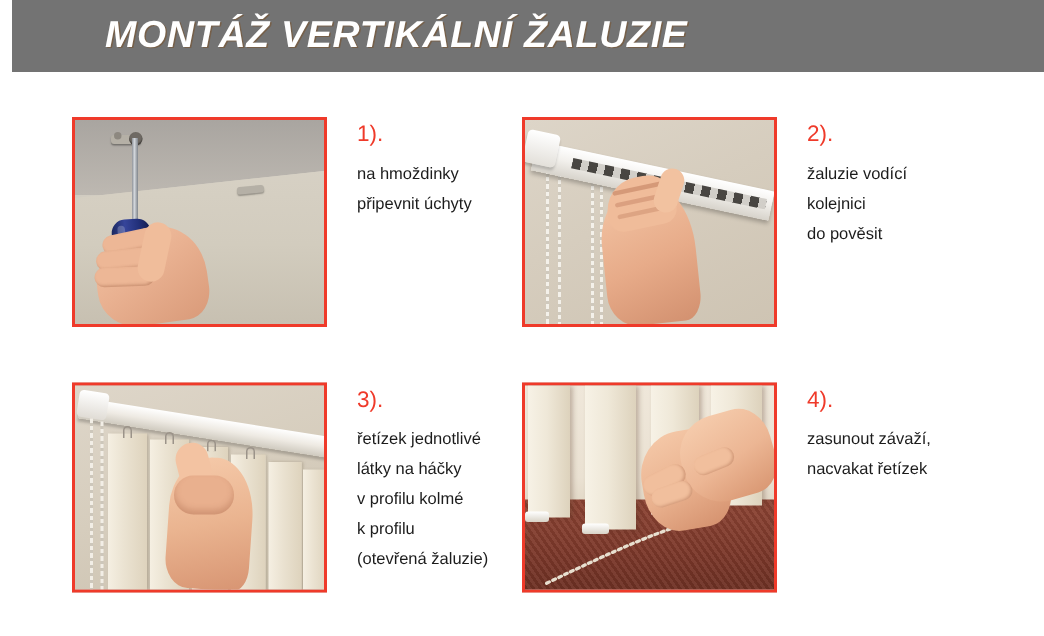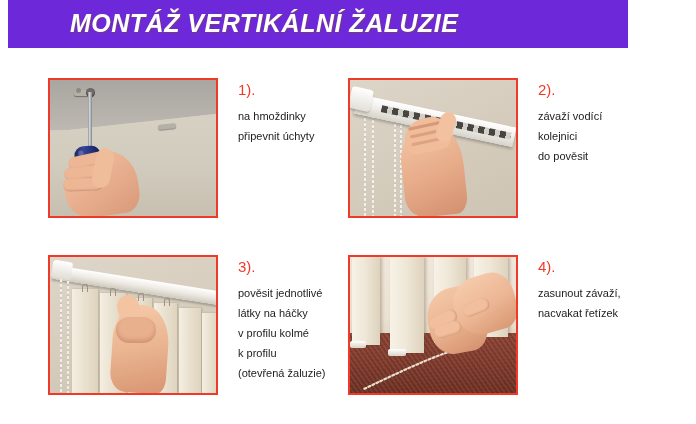--- a/index.html
+++ b/index.html
@@ -13,23 +13,23 @@
     position: relative;
     overflow: hidden;
     font-family: "Liberation Sans", sans-serif;
   }
 
   
   #header-bar {
     position: absolute;
     left: 8px;
     top: 0;
-    width: 620px;
+    width: 688px;
     height: 48px;
-    background: #6d28d9;
+    background: #737373;
   }
   #header-title {
     position: absolute;
     left: 62px;
     top: 9px;
     font-size: 25px;
     font-weight: bold;
     font-style: italic;
     color: #ffffff;
     letter-spacing: 0.5px;
@@ -362,21 +362,21 @@
         <div class="p2-rail-slots"></div>
       </div>
       <div class="p2-endcap"></div>
       <div class="p2-hand"></div>
       <div class="p2-fingers"></div>
       <div class="p2-thumb"></div>
     </div>
   </div>
   <div class="caption">
     <div class="step-number">2).</div>
-    <div class="caption-line">závaží vodící</div>
+    <div class="caption-line">žaluzie vodící</div>
     <div class="caption-line">kolejnici</div>
     <div class="caption-line">do pověsit</div>
   </div>
 </div>
 
 <div class="step" id="step-3">
   <div class="photo-frame">
     <div class="photo">
       <div class="p3-wall"></div>
       <div class="p3-rail"></div>
@@ -393,21 +393,21 @@
       <div class="p3-hook" style="left:60px; top:31px;"></div>
       <div class="p3-hook" style="left:88px; top:36px;"></div>
       <div class="p3-hook" style="left:114px; top:41px;"></div>
       <div class="p3-hand"></div>
       <div class="p3-finger-top"></div>
       <div class="p3-knuckles"></div>
     </div>
   </div>
   <div class="caption">
     <div class="step-number">3).</div>
-    <div class="caption-line">pověsit jednotlivé</div>
+    <div class="caption-line">řetízek jednotlivé</div>
     <div class="caption-line">látky na háčky</div>
     <div class="caption-line">v profilu kolmé</div>
     <div class="caption-line">k profilu</div>
     <div class="caption-line">(otevřená žaluzie)</div>
   </div>
 </div>
 
 <div class="step" id="step-4">
   <div class="photo-frame">
     <div class="photo">

